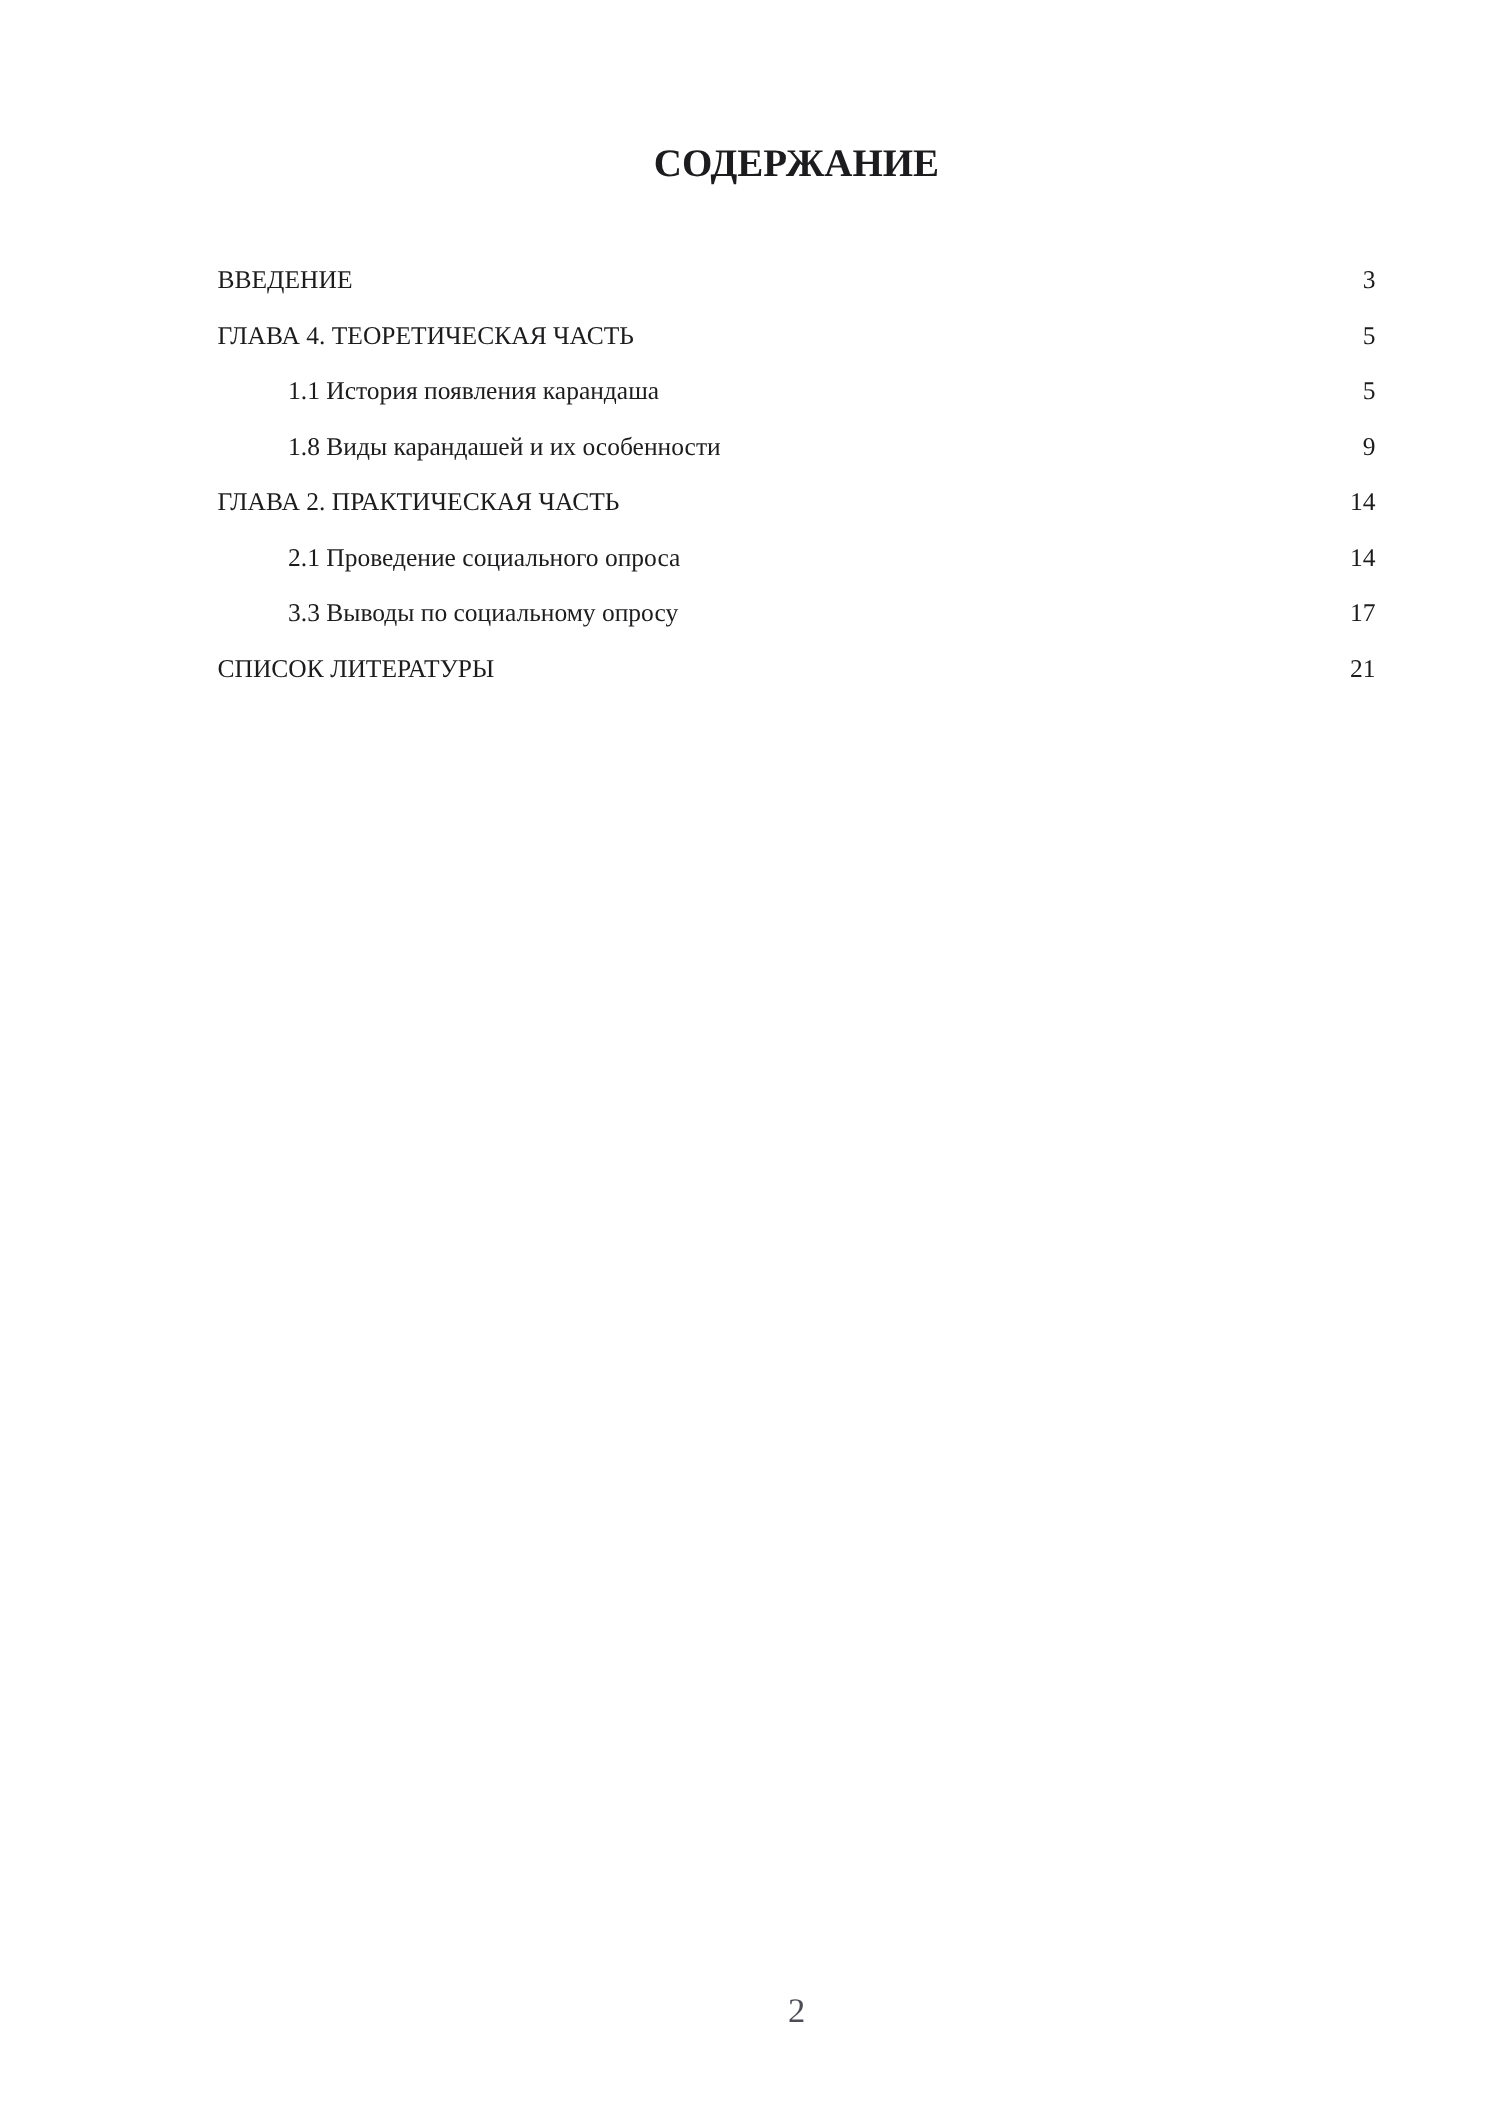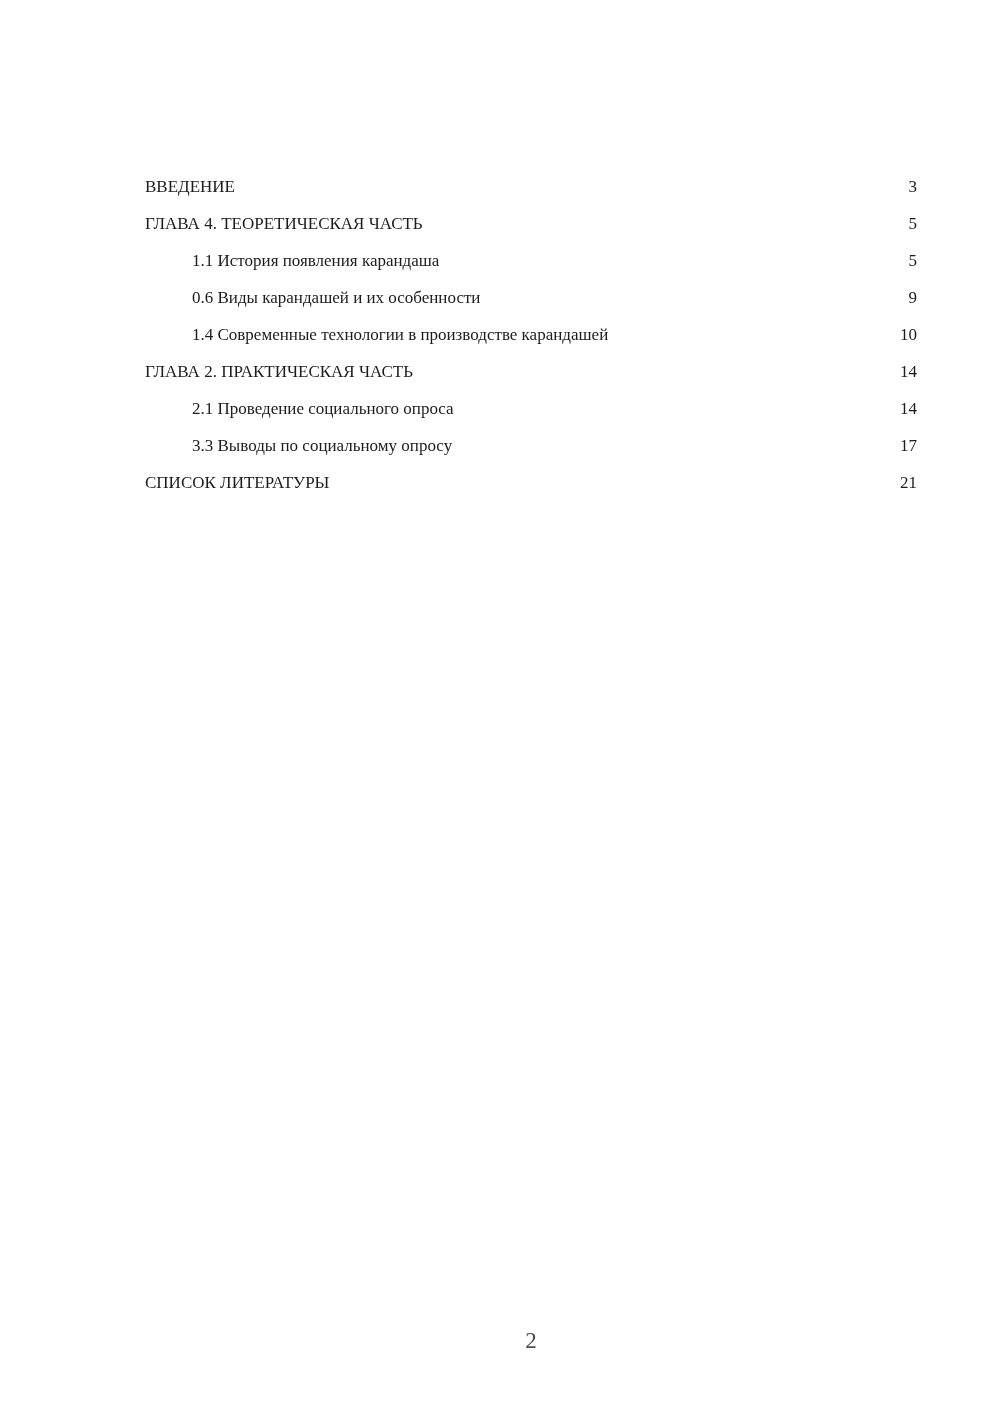--- a/index.html
+++ b/index.html
@@ -54,41 +54,38 @@
     text-align: center;
     font-size: 23px;
     color: #4d4d55;
   }
 </style>
 </head>
 <body>
 
 <div class="page">
 
+  <div class="doc-title">СОДЕРЖАНИЕ</div>
 
   <div class="toc">
       <div class="toc-row">
       <span class="toc-label">ВВЕДЕНИЕ</span>
       <span class="toc-page">3</span>
     </div>
       <div class="toc-row">
       <span class="toc-label">ГЛАВА 4. ТЕОРЕТИЧЕСКАЯ ЧАСТЬ</span>
       <span class="toc-page">5</span>
     </div>
       <div class="toc-row sub">
       <span class="toc-label">1.1 История появления карандаша</span>
       <span class="toc-page">5</span>
     </div>
       <div class="toc-row sub">
-      <span class="toc-label">0.6 Виды карандашей и их особенности</span>
+      <span class="toc-label">1.8 Виды карандашей и их особенности</span>
       <span class="toc-page">9</span>
-    </div>
-      <div class="toc-row sub">
-      <span class="toc-label">1.4 Современные технологии в производстве карандашей</span>
-      <span class="toc-page">10</span>
     </div>
       <div class="toc-row">
       <span class="toc-label">ГЛАВА 2. ПРАКТИЧЕСКАЯ ЧАСТЬ</span>
       <span class="toc-page">14</span>
     </div>
       <div class="toc-row sub">
       <span class="toc-label">2.1 Проведение социального опроса</span>
       <span class="toc-page">14</span>
     </div>
       <div class="toc-row sub">

